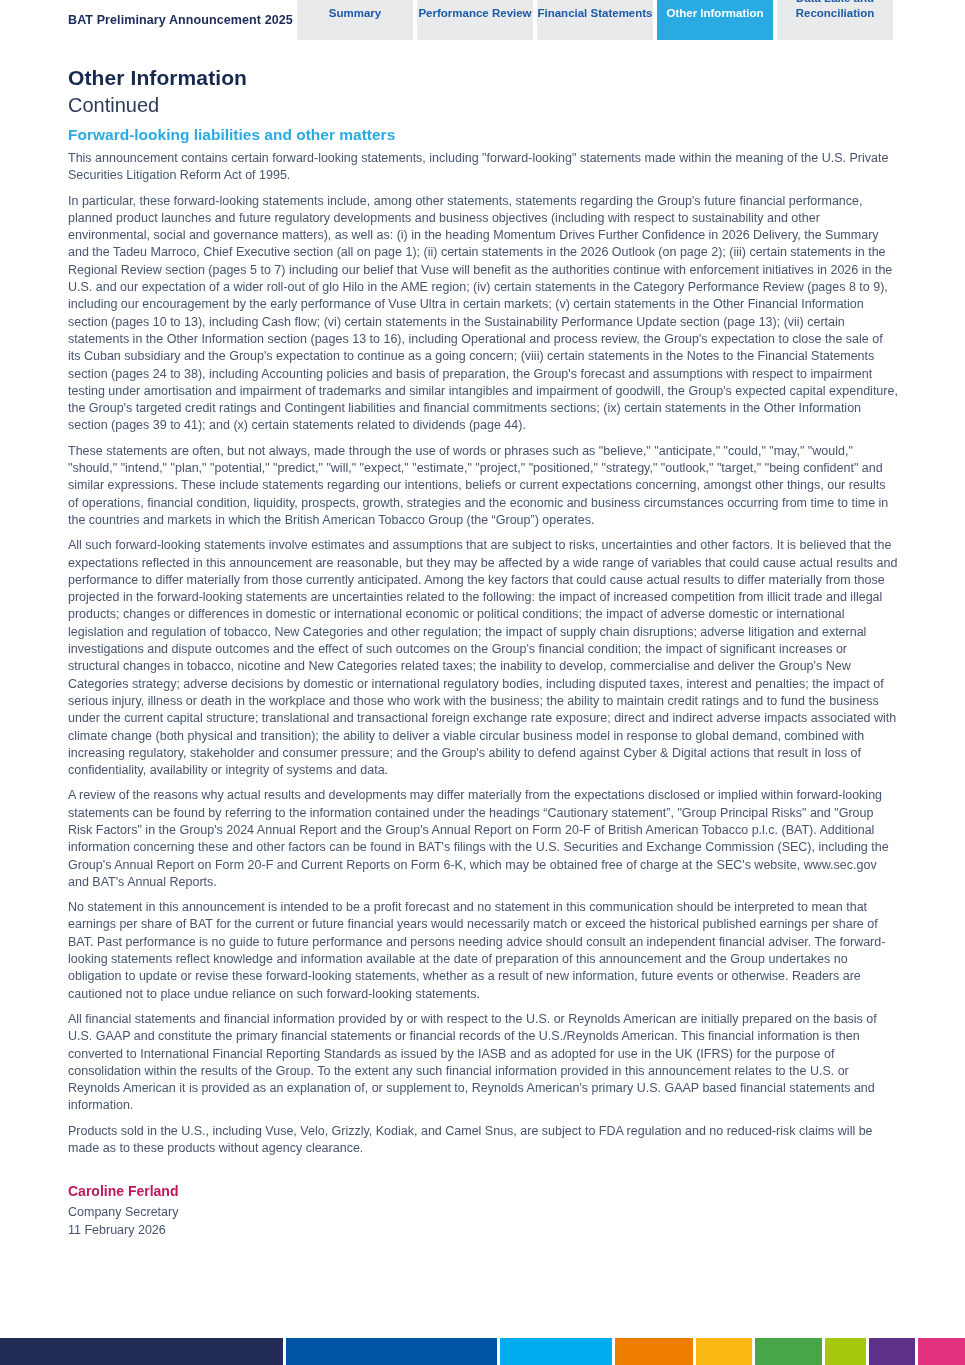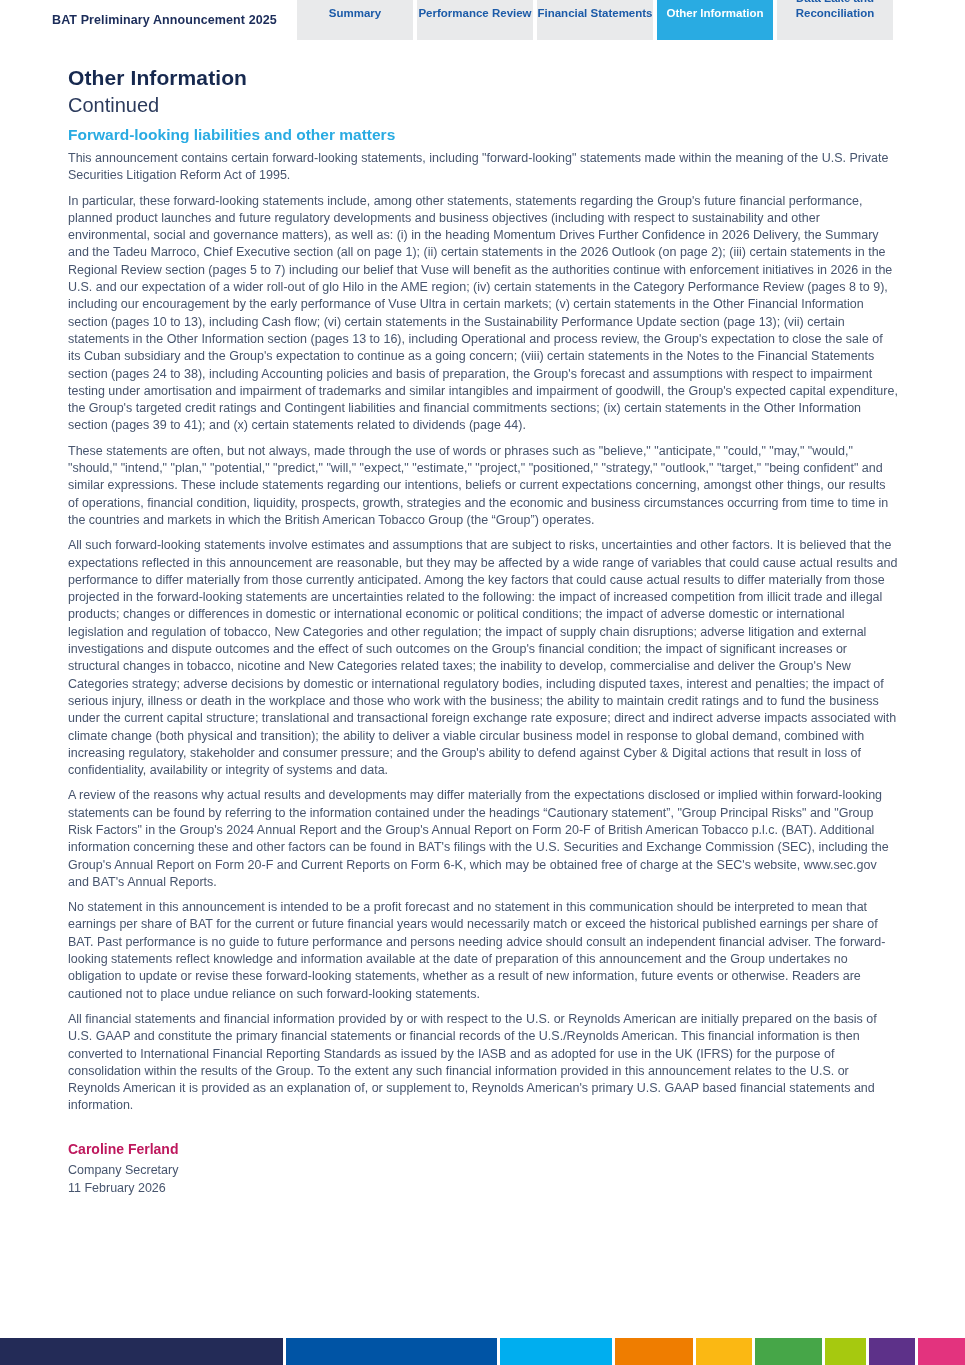--- a/index.html
+++ b/index.html
@@ -12,21 +12,21 @@
     overflow: hidden;
   }
   
   .topbar {
     position: relative;
     height: 40px;
     width: 100%;
   }
   .brand {
     position: absolute;
-    left: 52px;
+    left: 68px;
     top: 0;
     height: 40px;
     display: flex;
     align-items: center;
     font-size: 12.5px;
     font-weight: 700;
     color: #1B2C59;
     letter-spacing: 0.1px;
   }
   .tabs {
@@ -163,20 +163,21 @@
     <h3 class="section-heading">Forward-looking liabilities and other matters</h3>
 
     <div class="body-copy">
       <p>This announcement contains certain forward-looking statements, including "forward-looking" statements made within the meaning of the U.S. Private Securities Litigation Reform Act of 1995.</p>
       <p>In particular, these forward-looking statements include, among other statements, statements regarding the Group's future financial performance, planned product launches and future regulatory developments and business objectives (including with respect to sustainability and other environmental, social and governance matters), as well as: (i) in the heading Momentum Drives Further Confidence in 2026 Delivery, the Summary and the Tadeu Marroco, Chief Executive section (all on page 1); (ii) certain statements in the 2026 Outlook (on page 2); (iii) certain statements in the Regional Review section (pages 5 to 7) including our belief that Vuse will benefit as the authorities continue with enforcement initiatives in 2026 in the U.S. and our expectation of a wider roll-out of glo Hilo in the AME region; (iv) certain statements in the Category Performance Review (pages 8 to 9), including our encouragement by the early performance of Vuse Ultra in certain markets; (v) certain statements in the Other Financial Information section (pages 10 to 13), including Cash flow; (vi) certain statements in the Sustainability Performance Update section (page 13); (vii) certain statements in the Other Information section (pages 13 to 16), including Operational and process review, the Group's expectation to close the sale of its Cuban subsidiary and the Group's expectation to continue as a going concern; (viii) certain statements in the Notes to the Financial Statements section (pages 24 to 38), including Accounting policies and basis of preparation, the Group's forecast and assumptions with respect to impairment testing under amortisation and impairment of trademarks and similar intangibles and impairment of goodwill, the Group's expected capital expenditure, the Group's targeted credit ratings and Contingent liabilities and financial commitments sections; (ix) certain statements in the Other Information section (pages 39 to 41); and (x) certain statements related to dividends (page 44).</p>
       <p>These statements are often, but not always, made through the use of words or phrases such as "believe," "anticipate," "could," "may," "would," "should," "intend," "plan," "potential," "predict," "will," "expect," "estimate," "project," "positioned," "strategy," "outlook," "target," "being confident" and similar expressions. These include statements regarding our intentions, beliefs or current expectations concerning, amongst other things, our results of operations, financial condition, liquidity, prospects, growth, strategies and the economic and business circumstances occurring from time to time in the countries and markets in which the British American Tobacco Group (the “Group”) operates.</p>
       <p>All such forward-looking statements involve estimates and assumptions that are subject to risks, uncertainties and other factors. It is believed that the expectations reflected in this announcement are reasonable, but they may be affected by a wide range of variables that could cause actual results and performance to differ materially from those currently anticipated. Among the key factors that could cause actual results to differ materially from those projected in the forward-looking statements are uncertainties related to the following: the impact of increased competition from illicit trade and illegal products; changes or differences in domestic or international economic or political conditions; the impact of adverse domestic or international legislation and regulation of tobacco, New Categories and other regulation; the impact of supply chain disruptions; adverse litigation and external investigations and dispute outcomes and the effect of such outcomes on the Group's financial condition; the impact of significant increases or structural changes in tobacco, nicotine and New Categories related taxes; the inability to develop, commercialise and deliver the Group's New Categories strategy; adverse decisions by domestic or international regulatory bodies, including disputed taxes, interest and penalties; the impact of serious injury, illness or death in the workplace and those who work with the business; the ability to maintain credit ratings and to fund the business under the current capital structure; translational and transactional foreign exchange rate exposure; direct and indirect adverse impacts associated with climate change (both physical and transition); the ability to deliver a viable circular business model in response to global demand, combined with increasing regulatory, stakeholder and consumer pressure; and the Group's ability to defend against Cyber &amp; Digital actions that result in loss of confidentiality, availability or integrity of systems and data.</p>
       <p>A review of the reasons why actual results and developments may differ materially from the expectations disclosed or implied within forward-looking statements can be found by referring to the information contained under the headings “Cautionary statement”, "Group Principal Risks" and "Group Risk Factors" in the Group's 2024 Annual Report and the Group's Annual Report on Form 20-F of British American Tobacco p.l.c. (BAT). Additional information concerning these and other factors can be found in BAT's filings with the U.S. Securities and Exchange Commission (SEC), including the Group's Annual Report on Form 20-F and Current Reports on Form 6-K, which may be obtained free of charge at the SEC's website, www.sec.gov and BAT's Annual Reports.</p>
       <p>No statement in this announcement is intended to be a profit forecast and no statement in this communication should be interpreted to mean that earnings per share of BAT for the current or future financial years would necessarily match or exceed the historical published earnings per share of BAT. Past performance is no guide to future performance and persons needing advice should consult an independent financial adviser. The forward-looking statements reflect knowledge and information available at the date of preparation of this announcement and the Group undertakes no obligation to update or revise these forward-looking statements, whether as a result of new information, future events or otherwise. Readers are cautioned not to place undue reliance on such forward-looking statements.</p>
       <p>All financial statements and financial information provided by or with respect to the U.S. or Reynolds American are initially prepared on the basis of U.S. GAAP and constitute the primary financial statements or financial records of the U.S./Reynolds American. This financial information is then converted to International Financial Reporting Standards as issued by the IASB and as adopted for use in the UK (IFRS) for the purpose of consolidation within the results of the Group. To the extent any such financial information provided in this announcement relates to the U.S. or Reynolds American it is provided as an explanation of, or supplement to, Reynolds American's primary U.S. GAAP based financial statements and information.</p>
+      <p>Products sold in the U.S., including Vuse, Velo, Grizzly, Kodiak, and Camel Snus, are subject to FDA regulation and no reduced-risk claims will be made as to these products without agency clearance.</p>
     </div>
 
     <div class="signature">
       <p class="sig-name">Caroline Ferland</p>
       <p class="sig-role">Company Secretary</p>
       <p class="sig-date">11 February 2026</p>
     </div>
   </div>
 
   <div class="page-number">42</div>

